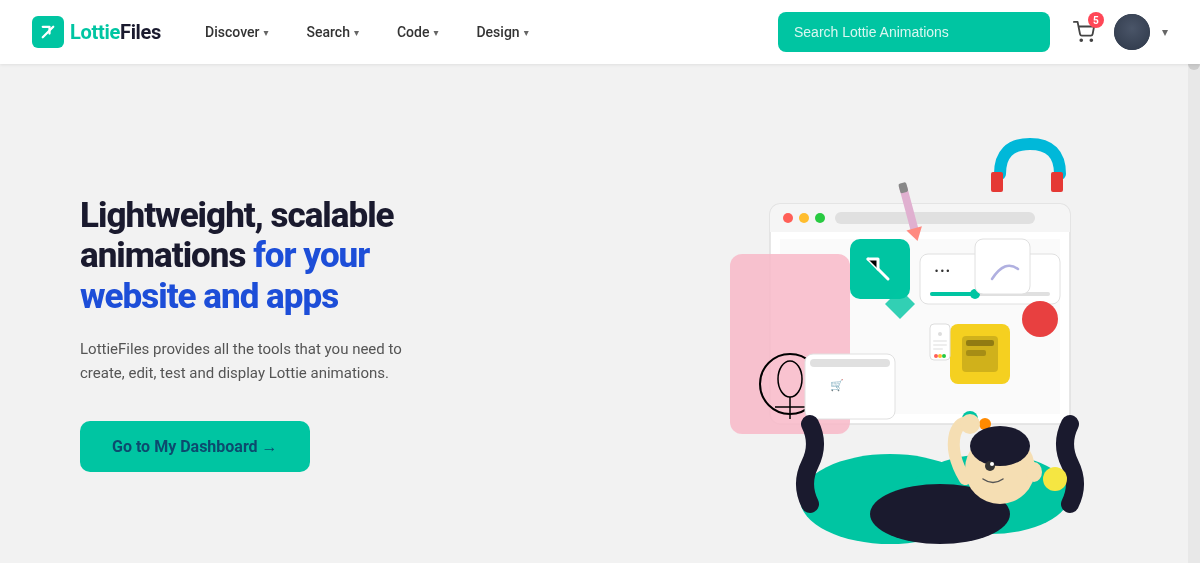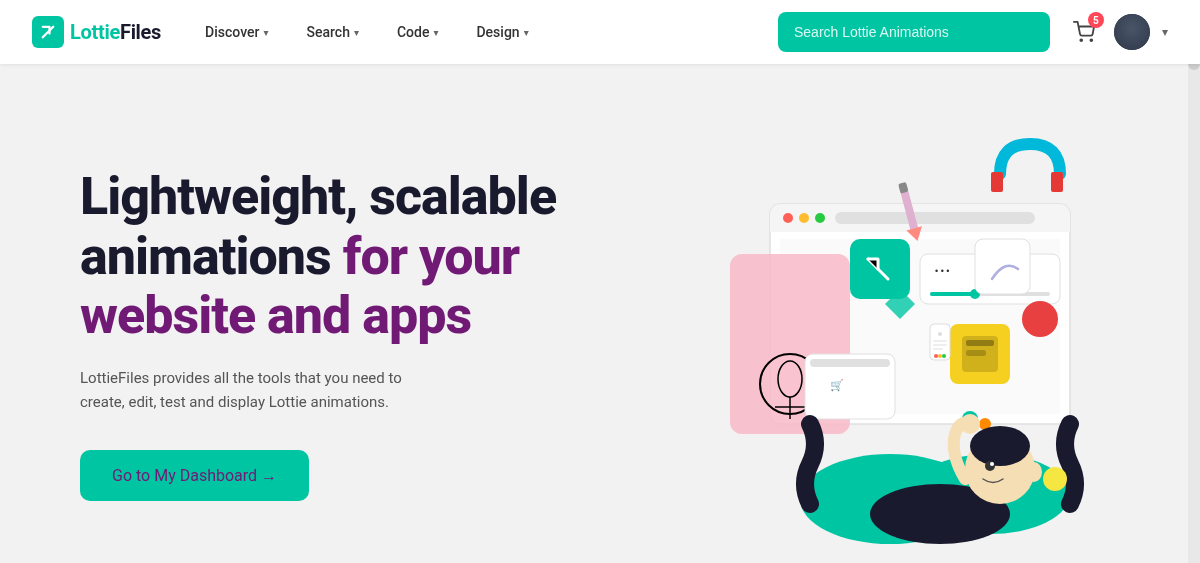--- a/index.html
+++ b/index.html
@@ -174,52 +174,52 @@
       position: relative;
       overflow: hidden;
     }
 
     .hero-content {
       flex: 0 0 520px;
       z-index: 2;
     }
 
     .hero-title {
-      font-size: 52px;
+      font-size: 35px;
       font-weight: 800;
       line-height: 1.15;
       margin-bottom: 4px;
       letter-spacing: -1px;
     }
 
     .hero-title .dark {
       color: #1a1a2e;
     }
 
     .hero-title .light {
-      color: #701a75;
+      color: #1d4ed8;
     }
 
     .hero-desc {
       font-size: 15px;
       color: #555;
       line-height: 1.6;
       margin-bottom: 36px;
       max-width: 360px;
       margin-top: 20px;
     }
 
     .cta-btn {
       display: inline-flex;
       align-items: center;
       gap: 8px;
       background: #00c5a2;
-      color: #701a75;
+      color: #0c4a6e;
       font-size: 16px;
-      font-weight: 400;
+      font-weight: 700;
       padding: 16px 32px;
       border-radius: 10px;
       border: none;
       cursor: pointer;
       text-decoration: none;
     }
 
     
     .hero-illustration {
       flex: 1;

